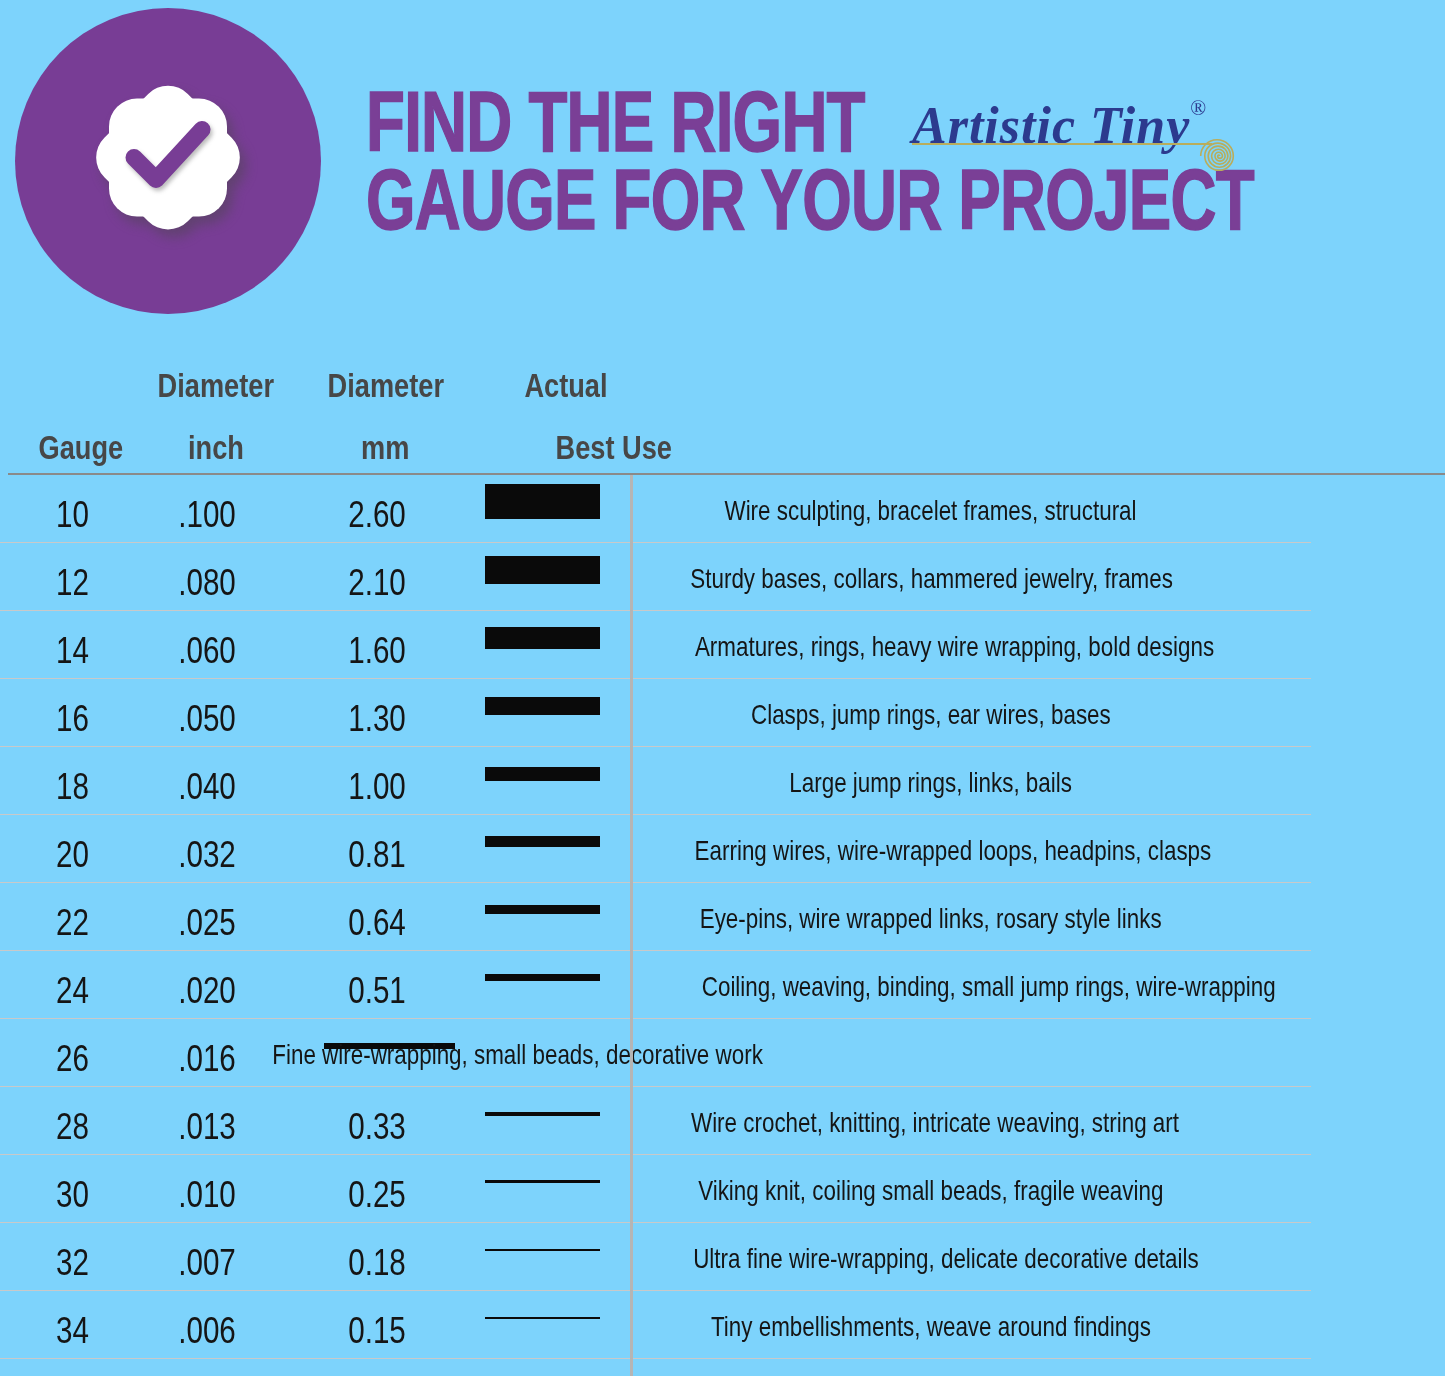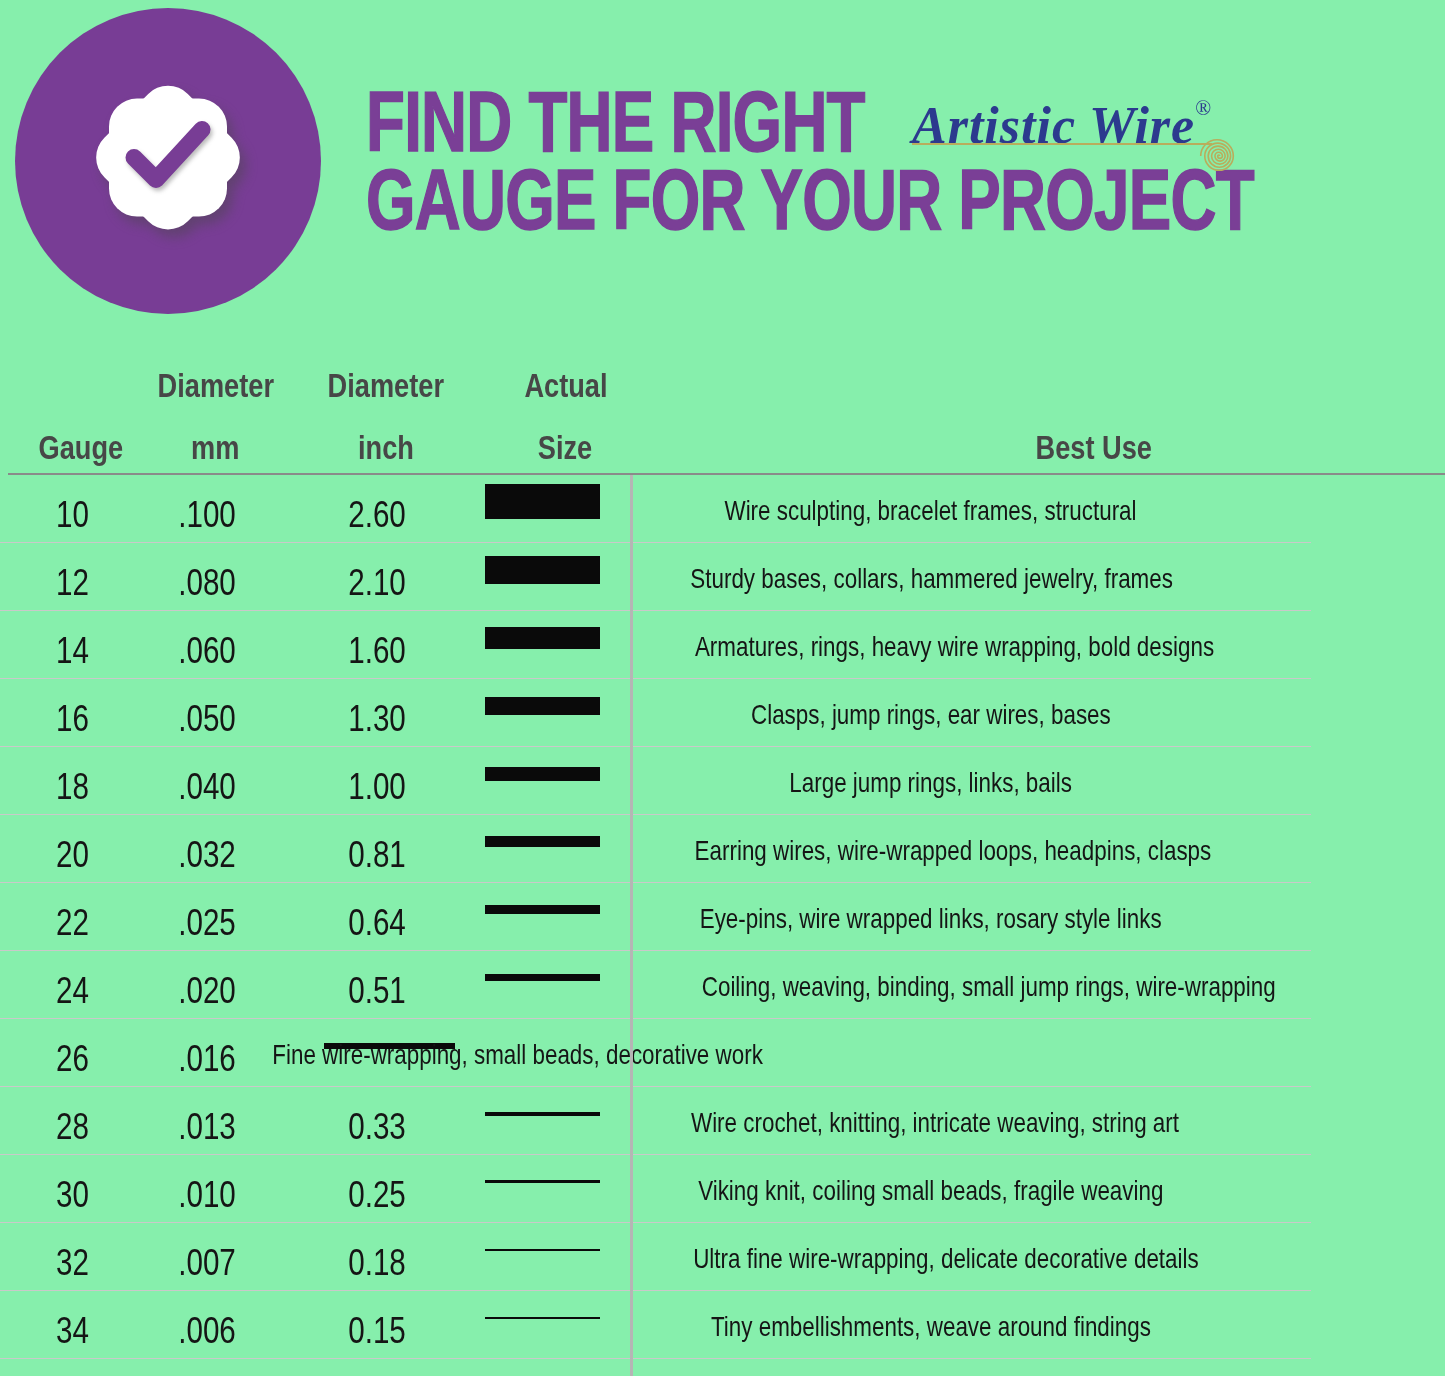--- a/index.html
+++ b/index.html
@@ -1,17 +1,17 @@
 <!DOCTYPE html>
 <html style="--purple: #7a3f96; --circle-purple: #783d95; --brand-blue: #2c3a8e; --brand-gold: #b9ad5c; --bar-black: #0a0a0a; --header-gray: #474747; --line-light: #c9c9c9; --line-dark: #8a8a8a; --divider-gray: #b5b5b5;"><head>
 <meta charset="utf-8">
 <style>
   html,body { margin:0; padding:0; background:#ffffff; }
   .page {
-    position:relative; width:1445px; height:1376px; background:#86efac;
+    position:relative; width:1445px; height:1376px; background:#7dd3fc;
     font-family:"Liberation Sans", sans-serif; overflow:hidden;
   }
   .cond { display:inline-block; transform:scaleX(.8); transform-origin:center center; white-space:nowrap; }
 
   
   .badge-circle {
     position:absolute; left:15px; top:8px; width:306px; height:306px;
     border-radius:50%; background:var(--circle-purple);
   }
   .seal {
@@ -97,21 +97,21 @@
       <svg class="check" width="92" height="78" viewBox="0 0 92 78">
         <polyline points="12,42 34,64 80,14" fill="none" stroke="var(--circle-purple)" stroke-width="17" stroke-linecap="round" stroke-linejoin="round"></polyline>
       </svg>
     </div>
   </div>
 
   <div class="title-line l1">FIND THE RIGHT</div>
   <div class="title-line l2">GAUGE FOR YOUR PROJECT</div>
 
   <div class="brand">
-    <span class="brand-text">Artistic Wire</span><span class="brand-mark">®</span>
+    <span class="brand-text">Artistic Tiny</span><span class="brand-mark">®</span>
     <div class="brand-underline"></div>
     <svg class="spiral" width="38" height="38" viewBox="0 0 56 56">
       <path d="M4 28 A24 24 0 0 1 52 28 A21 21 0 0 1 10 28 A19 19 0 0 1 48 28 A16.5 16.5 0 0 1 15 28 A14.5 14.5 0 0 1 44 28 A12 12 0 0 1 20 28 A10 10 0 0 1 40 28 A7.5 7.5 0 0 1 25 28 A5.5 5.5 0 0 1 36 28 A3.5 3.5 0 0 1 29 28 A1.5 1.5 0 0 1 32 28" fill="none" stroke="var(--brand-gold)" stroke-width="2.4"></path>
     </svg>
   </div>
 
   <div class="thead">
     <div class="hc">
         <span class="cond"></span>
       </div>
@@ -125,27 +125,24 @@
         <span class="cond">Actual</span>
       </div>
     <div class="hc best">
         <span class="cond"></span>
       </div>
 
     <div class="hc r2">
         <span class="cond">Gauge</span>
       </div>
     <div class="hc r2">
+        <span class="cond">inch</span>
+      </div>
+    <div class="hc r2">
         <span class="cond">mm</span>
-      </div>
-    <div class="hc r2">
-        <span class="cond">inch</span>
-      </div>
-    <div class="hc r2">
-        <span class="cond">Size</span>
       </div>
     <div class="hc r2 best">
         <span class="cond">Best Use</span>
       </div>
   </div>
 
   <div class="tbody">
     <div class="trow">
       <div class="cell c-gauge">
           <span class="cond">10</span>

